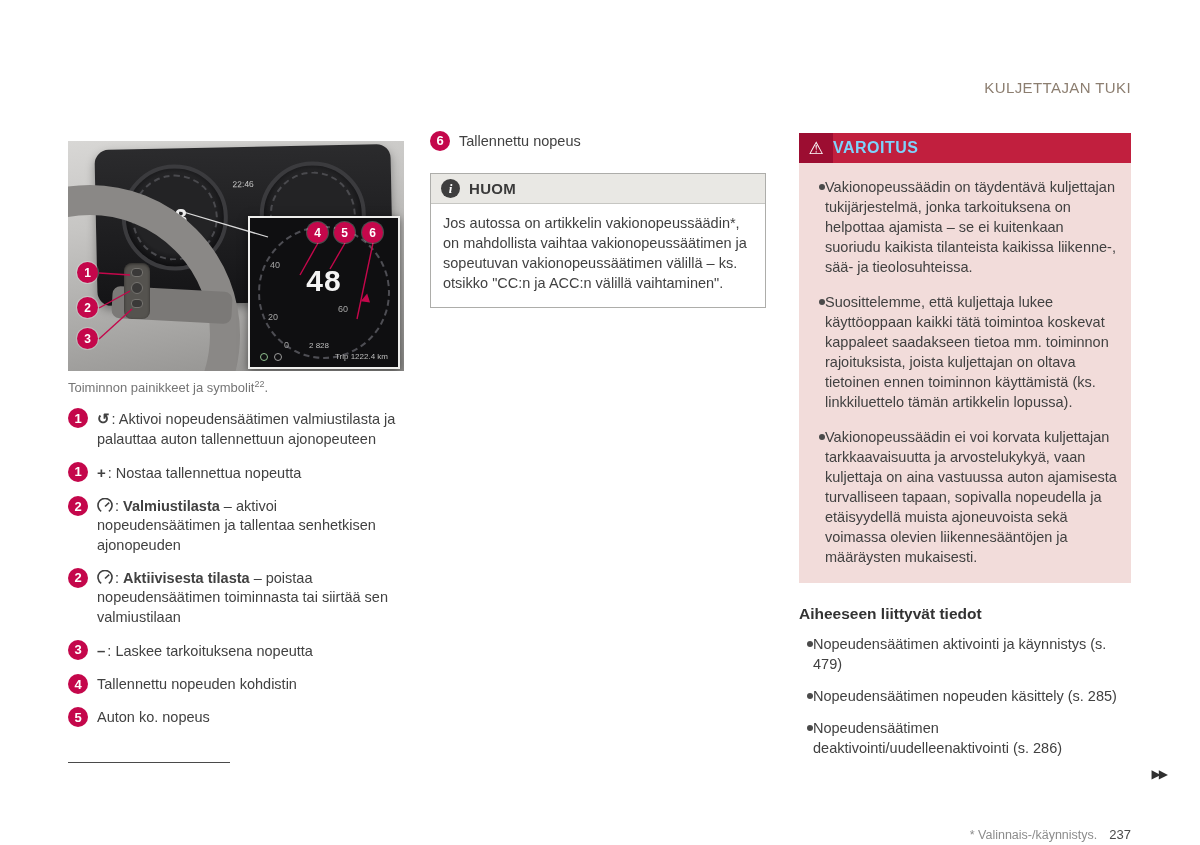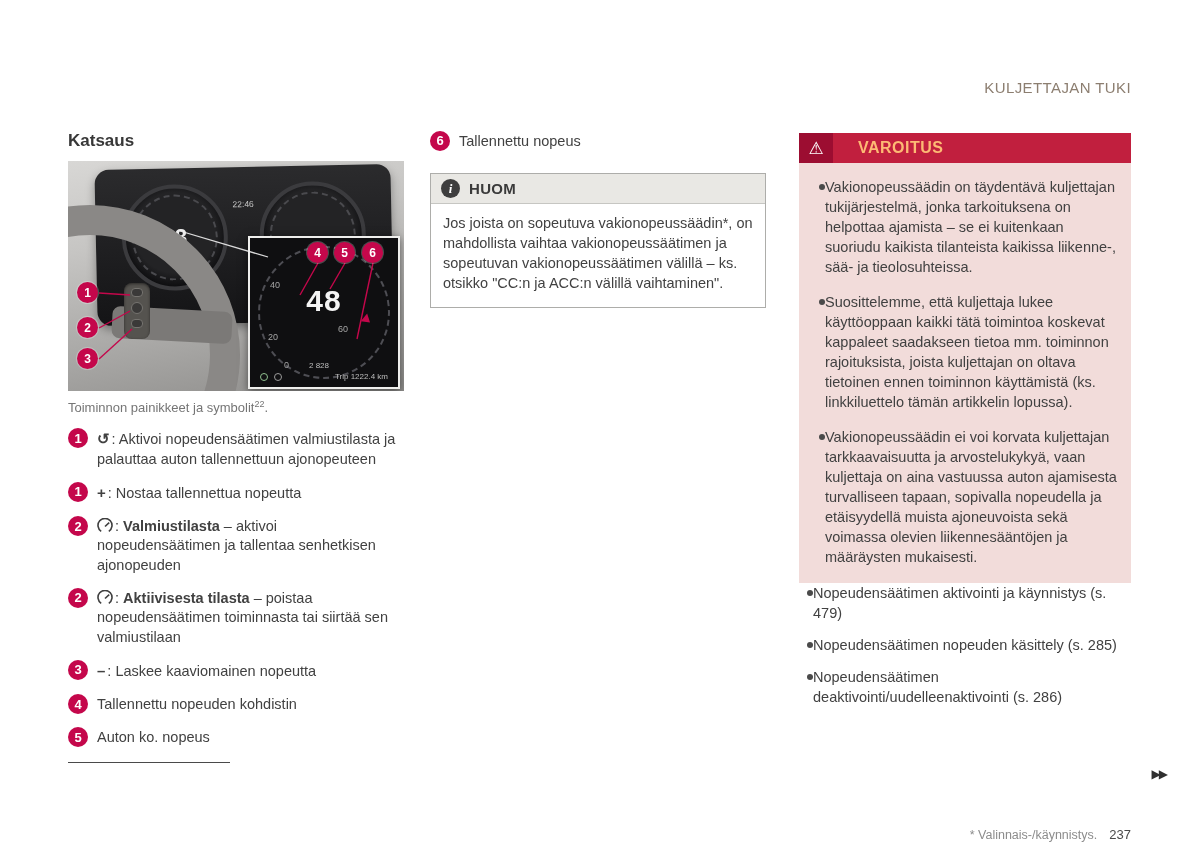--- a/index.html
+++ b/index.html
@@ -159,42 +159,41 @@
   .note-title { font-weight: bold; font-size: 15px; color: #3a3a3a; letter-spacing: 0.3px; }
   .note-body { padding: 10px 12px 13px 12px; font-size: 14.5px; line-height: 1.37; }
 
   
   .warn-head { display: flex; align-items: stretch; height: 30px; }
   .warn-icon-cell {
     width: 34px; background: #9c0d31; color: #fff;
     display: flex; align-items: center; justify-content: center; font-size: 17px;
   }
   .warn-title-cell {
-    flex: 1; background: #c11f3e; color: #fdba74; font-weight: bold; font-size: 16px;
-    letter-spacing: 0.5px; display: flex; align-items: center; padding-left: 25px;
+    flex: 1; background: #c11f3e; color: #7dd3fc; font-weight: bold; font-size: 16px;
+    letter-spacing: 0.5px; display: flex; align-items: center; padding-left: 0;
   }
   .warn-body { background: #f2dcda; padding: 14px 14px 10px 6px; }
   .bullet { display: flex; margin-bottom: 15px; font-size: 14.5px; line-height: 1.38; }
   .bullet:last-child { margin-bottom: 6px; }
   .dot { flex: 0 0 auto; width: 6px; height: 6px; border-radius: 50%; background: #4a4a4a; margin-top: 7px; margin-left: 14px; }
 
   
   .related-title { font-size: 15.5px; font-weight: bold; color: #333; margin: 22px 0 11px 0; }
   .related .bullet { margin-bottom: 12px; }
   .related .dot { margin-left: 8px; }
 </style>
 </head>
 <body>
 
 <div class="page">
 
   <div class="doc-header">KULJETTAJAN TUKI</div>
 
   <div class="col-left">
-    <h2 class="section-title">Katsaus</h2>
 
     <div class="figure">
       <div class="cluster-panel">
         <div class="gauge gauge-left">
           <div class="gauge-speed">48</div>
         </div>
         <div class="gauge gauge-right"></div>
         <div class="clock">22:46</div>
       </div>
       <div class="wheel-rim"></div>
@@ -262,21 +261,21 @@
     <div class="legend-item">
       <div class="badge">2</div>
       <div class="legend-text"><svg class="cruise-icon" width="16" height="16" viewBox="0 0 16 16">
             <path d="M4.2 13.3 A7 7 0 1 1 11.8 13.3" stroke="#3f3f3f" stroke-width="1.6" fill="none"></path>
             <line x1="8" y1="8.5" x2="12.2" y2="4.6" stroke="#3f3f3f" stroke-width="1.6"></line>
           </svg><span>: </span><b>Aktiivisesta tilasta</b><span> – poistaa nopeudensäätimen toiminnasta tai siirtää sen valmiustilaan</span></div>
     </div>
 
     <div class="legend-item">
       <div class="badge">3</div>
-      <div class="legend-text"><span class="glyph">–</span><span>: </span><b></b><span>Laskee kaaviomainen nopeutta</span></div>
+      <div class="legend-text"><span class="glyph">–</span><span>: </span><b></b><span>Laskee tarkoituksena nopeutta</span></div>
     </div>
 
     <div class="legend-item">
       <div class="badge">4</div>
       <div class="legend-text"><span>Tallennettu nopeuden kohdistin</span></div>
     </div>
 
     <div class="legend-item">
       <div class="badge">5</div>
       <div class="legend-text"><span>Auton ko. nopeus</span></div>
@@ -287,21 +286,21 @@
     <div class="legend-item" style="margin-top:0">
       <div class="badge">6</div>
       <div class="legend-text"><span>Tallennettu nopeus</span></div>
     </div>
 
     <div class="note-box">
       <div class="note-head">
         <div class="info-badge">i</div>
         <div class="note-title">HUOM</div>
       </div>
-      <div class="note-body">Jos joista on sopeutuva vakionopeussäädin*, on mahdollista vaihtaa vakionopeussäätimen ja sopeutuvan vakionopeussäätimen välillä – ks. otsikko "CC:n ja ACC:n välillä vaihtaminen".</div>
+      <div class="note-body">Jos autossa on artikkelin vakionopeussäädin*, on mahdollista vaihtaa vakionopeussäätimen ja sopeutuvan vakionopeussäätimen välillä – ks. otsikko "CC:n ja ACC:n välillä vaihtaminen".</div>
     </div>
   </div>
 
   <div class="col-right">
     <div class="warn-box">
       <div class="warn-head">
         <div class="warn-icon-cell">
             <span>⚠</span>
           </div>
         <div class="warn-title-cell">VAROITUS</div>
@@ -316,20 +315,21 @@
           <span>Suosittelemme, että kuljettaja lukee käyttöoppaan kaikki tätä toimintoa koskevat kappaleet saadakseen tietoa mm. toiminnon rajoituksista, joista kuljettajan on oltava tietoinen ennen toiminnon käyttämistä (ks. linkkiluettelo tämän artikkelin lopussa).</span>
         </div>
         <div class="bullet">
           <span class="dot"></span>
           <span>Vakionopeussäädin ei voi korvata kuljettajan tarkkaavaisuutta ja arvostelukykyä, vaan kuljettaja on aina vastuussa auton ajamisesta turvalliseen tapaan, sopivalla nopeudella ja etäisyydellä muista ajoneuvoista sekä voimassa olevien liikennesääntöjen ja määräysten mukaisesti.</span>
         </div>
       </div>
     </div>
 
     <div class="related">
+      <div class="related-title">Aiheeseen liittyvät tiedot</div>
       <div class="bullet">
         <span class="dot"></span>
         <span>Nopeudensäätimen aktivointi ja käynnistys (s. 479)</span>
       </div>
       <div class="bullet">
         <span class="dot"></span>
         <span>Nopeudensäätimen nopeuden käsittely (s. 285)</span>
       </div>
       <div class="bullet">
         <span class="dot"></span>

